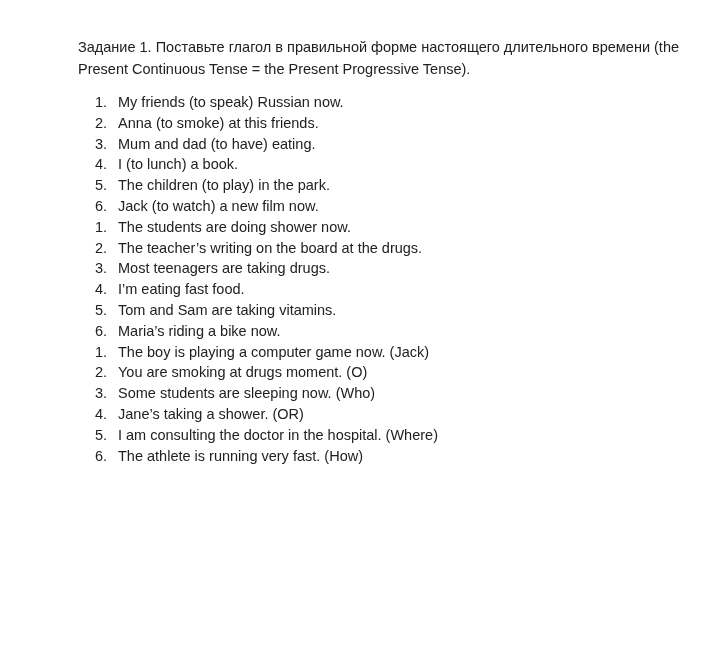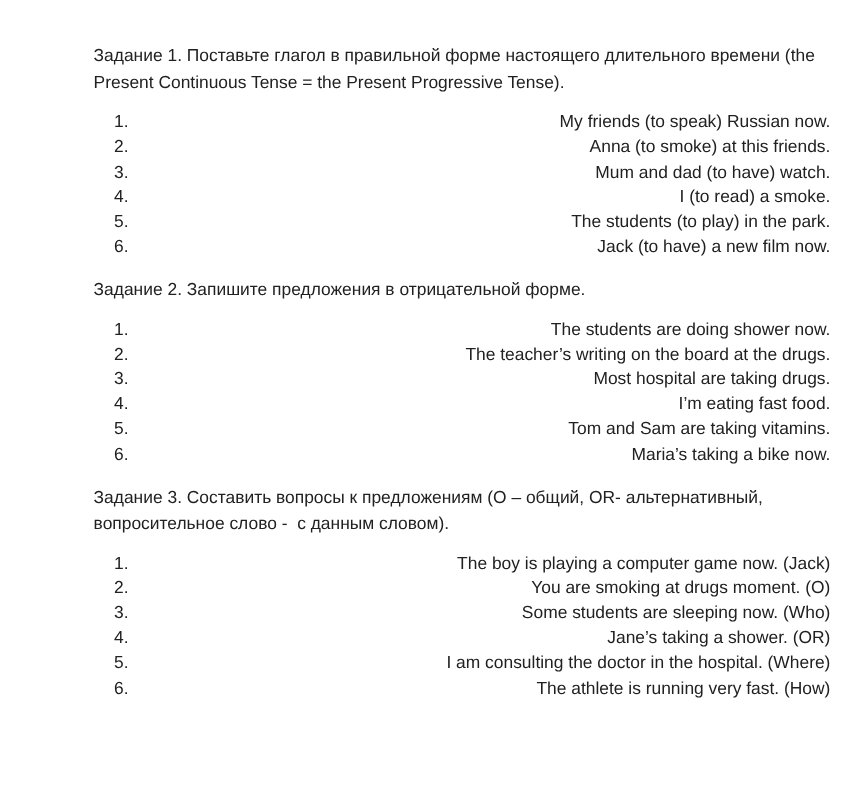--- a/index.html
+++ b/index.html
@@ -35,21 +35,20 @@
     line-height: 22px;
     margin: 14px 0 12px 0;
     white-space: pre-wrap;
   }
   .task-section:first-child .task-heading { margin-top: 0; }
   ol.task-list {
     list-style: none;
     margin: 0;
     padding: 0;
     counter-reset: item;
-    text-align: right;
   }
   ol.task-list li {
     position: relative;
     padding-left: 40px;
     line-height: 20.8px;
     counter-increment: item;
   }
   ol.task-list li::before {
     content: counter(item) ".";
     position: absolute;
@@ -61,41 +60,39 @@
 <body>
 
 <div class="page">
   <div class="doc">
 
     <div class="task-section">
       <p class="task-heading">Задание 1. Поставьте глагол в правильной форме настоящего длительного времени (the Present Continuous Tense = the Present Progressive Tense).</p>
       <ol class="task-list">
         <li>My friends (to speak) Russian now.</li>
         <li>Anna (to smoke) at this friends.</li>
-        <li>Mum and dad (to have) watch.</li>
-        <li>I (to read) a smoke.</li>
-        <li>The students (to play) in the park.</li>
-        <li>Jack (to have) a new film now.</li>
+        <li>Mum and dad (to have) eating.</li>
+        <li>I (to lunch) a book.</li>
+        <li>The children (to play) in the park.</li>
+        <li>Jack (to watch) a new film now.</li>
       </ol>
     </div>
 
     <div class="task-section">
-      <p class="task-heading">Задание 2. Запишите предложения в отрицательной форме.</p>
       <ol class="task-list">
         <li>The students are doing shower now.</li>
         <li>The teacher’s writing on the board at the drugs.</li>
-        <li>Most hospital are taking drugs.</li>
+        <li>Most teenagers are taking drugs.</li>
         <li>I’m eating fast food.</li>
         <li>Tom and Sam are taking vitamins.</li>
-        <li>Maria’s taking a bike now.</li>
+        <li>Maria’s riding a bike now.</li>
       </ol>
     </div>
 
     <div class="task-section">
-      <p class="task-heading">Задание 3. Составить вопросы к предложениям (О – общий, OR- альтернативный, вопросительное слово -  с данным словом).</p>
       <ol class="task-list">
         <li>The boy is playing a computer game now. (Jack)</li>
         <li>You are smoking at drugs moment. (O)</li>
         <li>Some students are sleeping now. (Who)</li>
         <li>Jane’s taking a shower. (OR)</li>
         <li>I am consulting the doctor in the hospital. (Where)</li>
         <li>The athlete is running very fast. (How)</li>
       </ol>
     </div>
 

